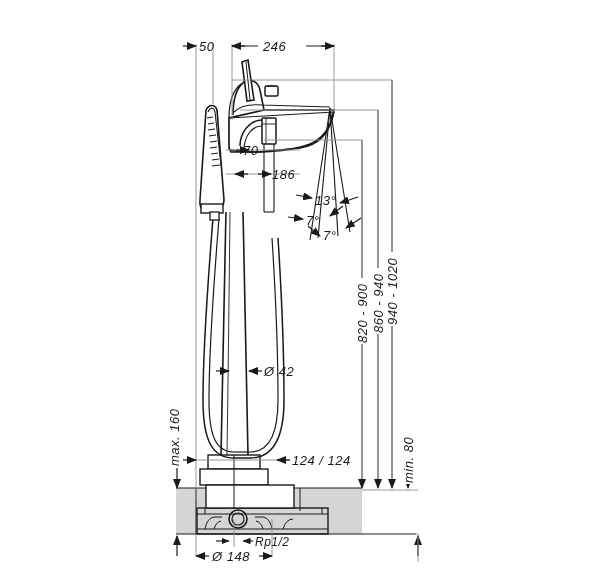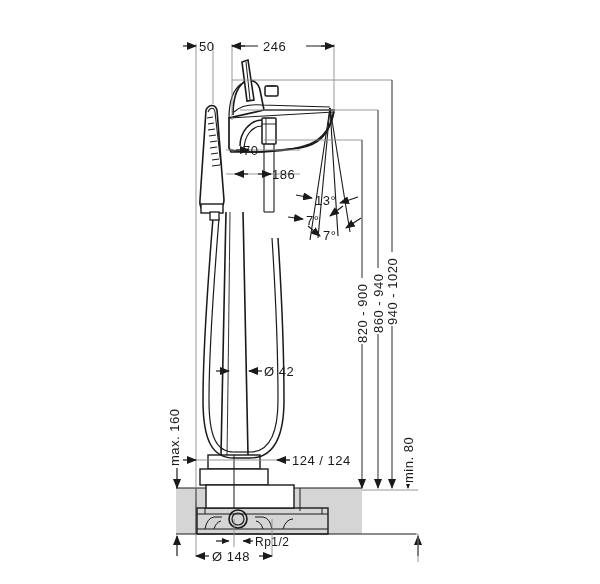--- a/index.html
+++ b/index.html
@@ -1,17 +1,17 @@
 <!DOCTYPE html>
 <html><head>
 <meta charset="utf-8">
 <style>
   html,body{margin:0;padding:0;background:#ffffff;}
   body{width:600px;height:584px;font-family:"Liberation Sans",sans-serif;overflow:hidden;}
-  #stage{position:relative;width:600px;height:584px;background:#fff;}
+  #stage{position:relative;width:600px;height:584px;background:#fff;font-style:italic;}
   svg{display:block;}
   .dimtxt{font-family:"Liberation Sans",sans-serif;font-size:13px;fill:#1a1a1a;letter-spacing:0.5px;}
   .dimtxt-sm{font-family:"Liberation Sans",sans-serif;font-size:12px;fill:#1a1a1a;letter-spacing:0.5px;}
 </style>
 </head>
 <body>
 
 <div id="stage">
 <svg width="600" height="584" viewBox="0 0 600 584">
 

